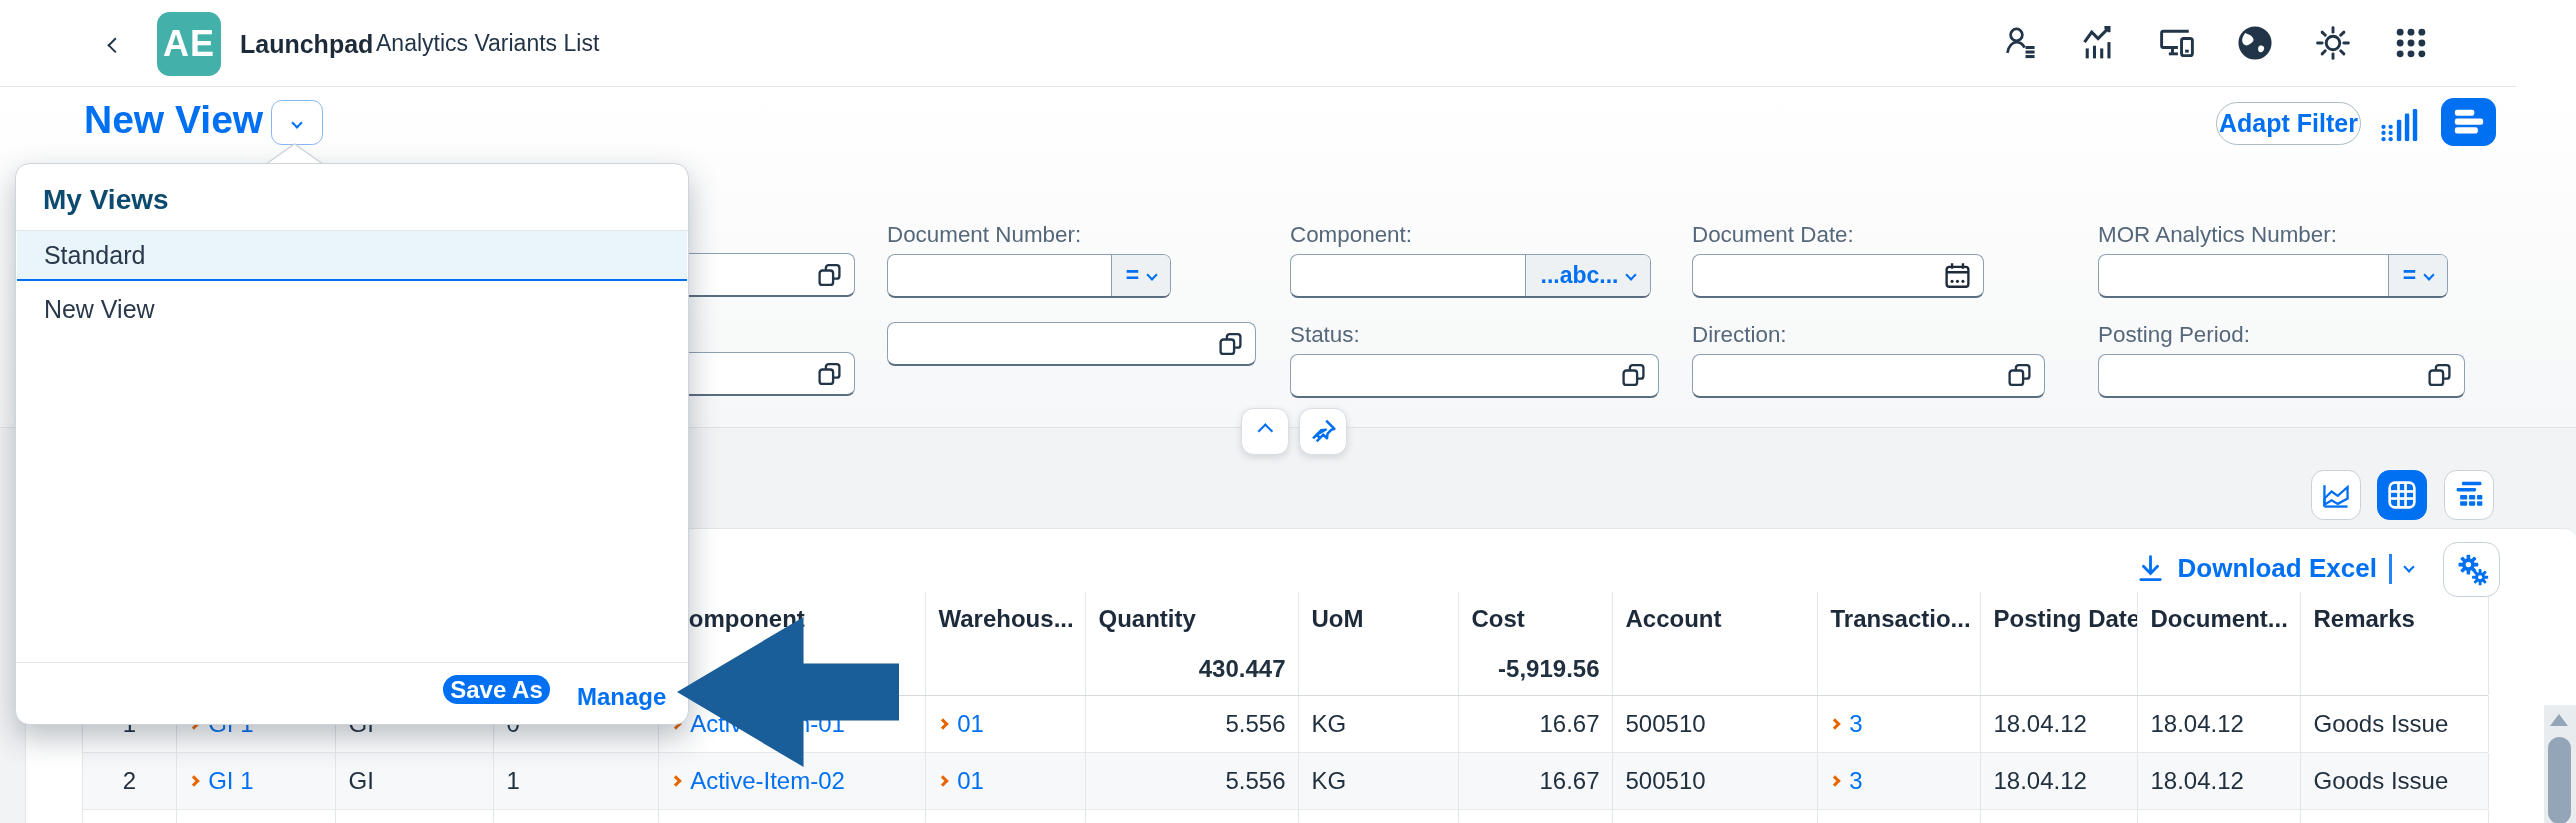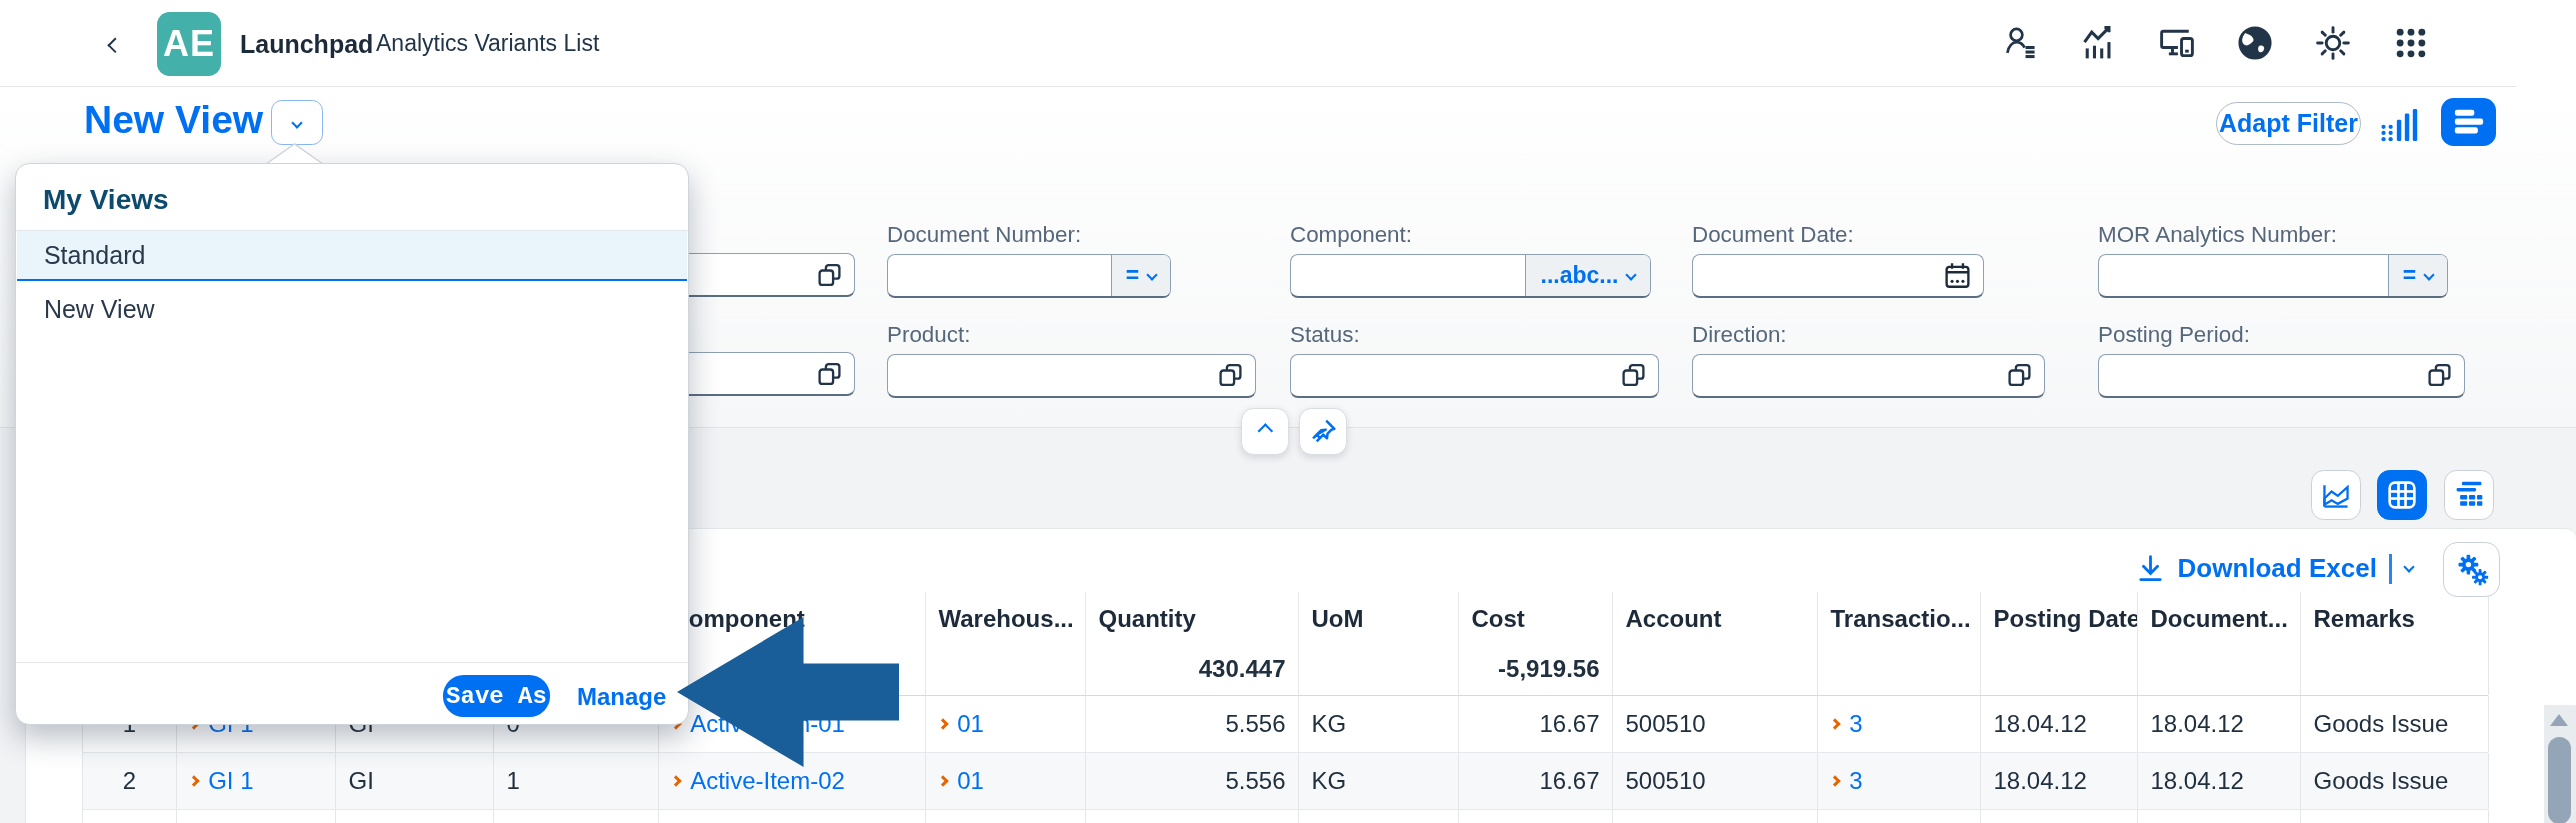--- a/index.html
+++ b/index.html
@@ -103,23 +103,23 @@
   .popup { position:absolute; left:15px; top:163px; width:674px; height:562px; background:#fff;
            border:0.9px solid #cdd4da; border-radius:14.3px; box-shadow:0 12.5px 30px rgba(27,44,62,.3); z-index:40; }
   .popup-callout { position:absolute; left:265px; top:143px; z-index:41; }
   .popup-title { position:absolute; left:27px; top:19.7px; font-size:28px; font-weight:700; color:#0c4a6e; }
   .popup-sep { position:absolute; left:0; right:0; top:66px; height:0.9px; background:#e2e6e9; }
   .popup-item { position:absolute; left:0.9px; right:0.9px; height:50px; display:flex; align-items:center;
                 padding-left:27px; font-size:25px; color:#29384a; cursor:pointer; }
   .popup-item.selected { top:67px; background:#e9f4fb; border-bottom:2.7px solid #0070f2; }
   .popup-item.plain { top:120px; background:#fff; }
   .popup-footer-sep { position:absolute; left:0; right:0; top:498px; height:0.9px; background:#e2e6e9; }
-  .saveas-btn { position:absolute; left:427px; top:511px; width:107px; height:42px; background:#0070f2;
+  .saveas-btn { position:absolute; left:427px; top:511px; width:107px; height:29px; background:#0070f2;
                 border:none; border-radius:20.6px; color:#fff; font-size:24px; font-weight:600; cursor:pointer;
-                font-family:Liberation Mono, monospace; }
+                font-family:Liberation Sans, sans-serif; }
   .manage-link { position:absolute; left:561px; top:519px; font-size:24px; font-weight:600; color:#0070f2; cursor:pointer; }
 
   
   .anno-arrow { position:absolute; left:677px; top:617px; width:222px; height:150px; background:#195d99;
                 clip-path:polygon(0 50%, 57% 0, 57% 31%, 100% 31%, 100% 69%, 57% 69%, 57% 100%); z-index:50; }
 
   svg { display:block; }
 </style>
 </head>
 <body>
@@ -291,21 +291,20 @@
     <div class="flabel">MOR Analytics Number:</div>
     <div class="finput">
       <div class="faddon" style="width:59px;">
         <span>=</span>
           <span class="chev down sm"></span>
       </div>
     </div>
   </div>
 
   <div class="ffield" style="left:887px; top:322px; width:369px;">
-    <div class="flabel">Product:</div>
     <div class="finput">
       <span class="fic">
         <svg width="27" height="27" viewBox="0 0 30 30" fill="none" stroke="#223548" stroke-width="2.6">
           <rect x="4" y="10" width="15" height="16" rx="3"></rect>
             <path d="M11 10V7a3 3 0 0 1 3-3h9a3 3 0 0 1 3 3v9a3 3 0 0 1-3 3h-4"></path>
         </svg>
         </span>
     </div>
   </div>
   <div class="ffield" style="left:1290px; top:322px; width:369px;">

